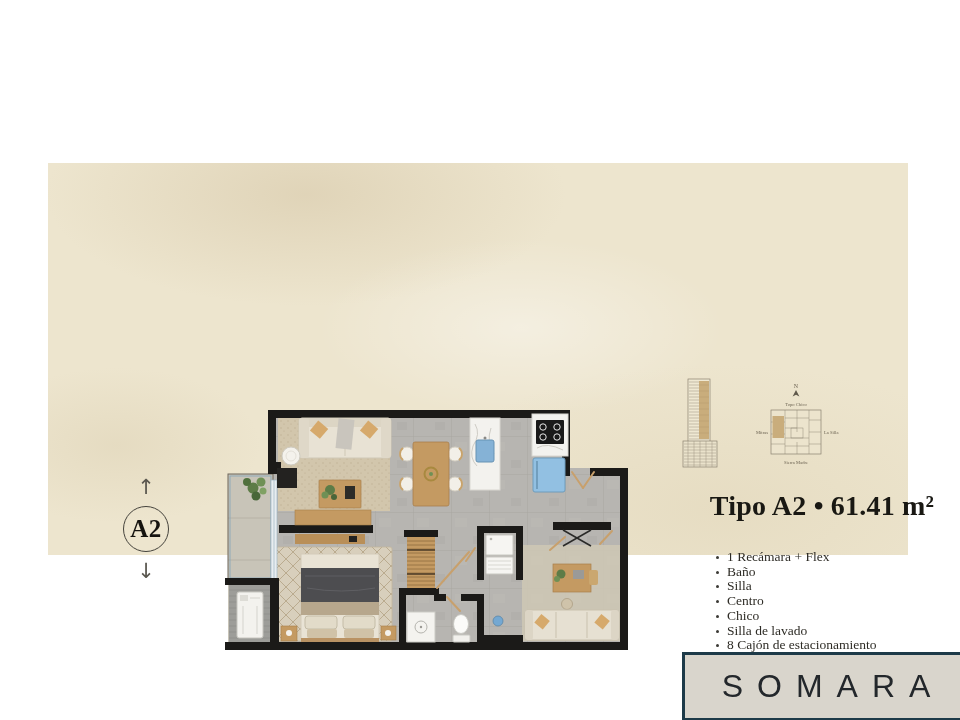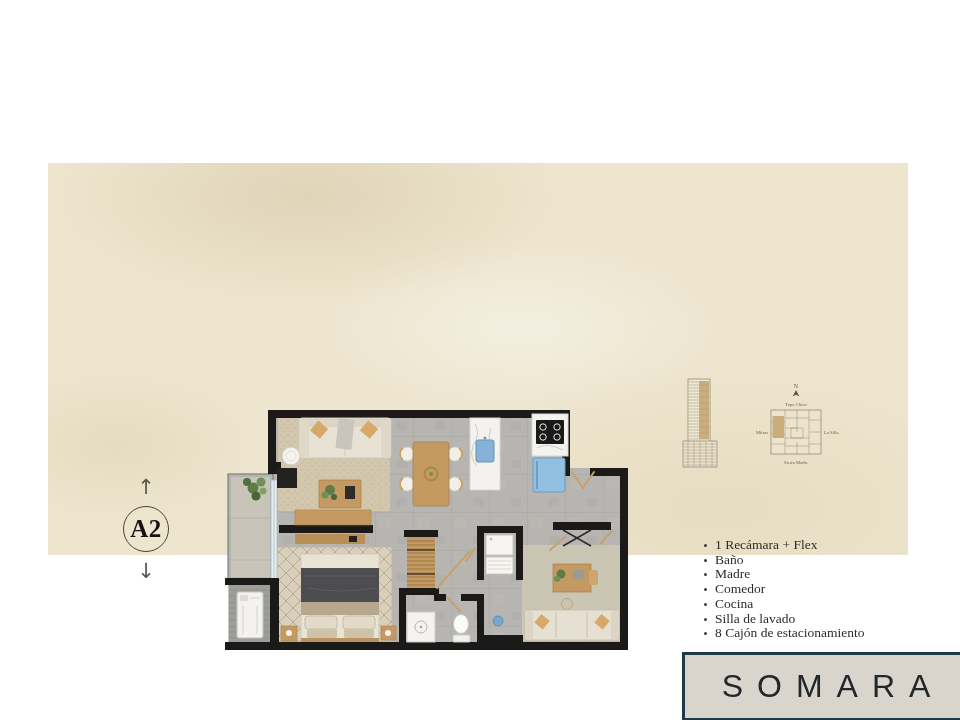--- a/index.html
+++ b/index.html
@@ -31,21 +31,21 @@
   
   .tower{position:absolute;left:632px;top:214px;width:42px;height:94px;}
   .keyplan{position:absolute;left:696px;top:216px;width:104px;height:96px;}
   .keyplan text{font-family:"Liberation Serif",serif;fill:#6e6554;}
   
   .title{
     position:absolute;left:638px;top:327px;width:272px;text-align:center;
     font-size:28px;font-weight:bold;color:#191813;letter-spacing:.2px;
   }
   .features{
-    position:absolute;left:652px;top:371px;margin:4px;padding:0;list-style:none;
+    position:absolute;left:652px;top:371px;margin:16px;padding:0;list-style:none;
     font-size:13.5px;color:#2e2c26;
   }
   .features li{display:flex;align-items:flex-start;line-height:14.7px;}
   .features .dot{width:3px;height:3px;border-radius:50%;background:#3b3a35;margin:6px 8px 0 0;flex:0 0 auto;}
   
   .brand{
     position:absolute;left:634px;top:489px;width:268px;height:63px;
     background:#d9d5cc;border:3px solid #1d3a48;box-shadow:0 2px 0 #1d3a48;
     display:flex;align-items:center;justify-content:center;
     font-family:"Liberation Sans",sans-serif;font-size:32px;color:#23272b;
@@ -309,40 +309,41 @@
           <path d="M41 31V75 M53 31V53 M53 63V75 M65 31V75 M27 43H41 M27 55H41 M27 65H41 M41 39H65 M41 49H53 M41 59H65 M41 67H65 M65 41H77 M65 53H77 M65 65H77"></path>
           <rect x="47" y="49" width="12" height="10"></rect>
         </g>
         <rect x="28.5" y="37" width="11.5" height="22" fill="#c9ad7c"></rect>
       </g>
       <text x="24" y="55" font-size="4.6" text-anchor="end">Mitras</text>
       <text x="80" y="55" font-size="4.6" text-anchor="start">La Silla</text>
       <text x="52" y="85" font-size="4.6" text-anchor="middle">Sierra Madre</text>
     </svg>
 
+    <div class="title">Tipo A2 • 61.41 m²</div>
     <ul class="features">
       <li>
           <span class="dot"></span>
           <span>1 Recámara + Flex</span>
         </li>
       <li>
           <span class="dot"></span>
           <span>Baño</span>
         </li>
       <li>
           <span class="dot"></span>
-          <span>Madre</span>
-        </li>
-      <li>
-          <span class="dot"></span>
-          <span>Comedor</span>
-        </li>
-      <li>
-          <span class="dot"></span>
-          <span>Cocina</span>
+          <span>Silla</span>
+        </li>
+      <li>
+          <span class="dot"></span>
+          <span>Centro</span>
+        </li>
+      <li>
+          <span class="dot"></span>
+          <span>Chico</span>
         </li>
       <li>
           <span class="dot"></span>
           <span>Silla de lavado</span>
         </li>
       <li>
           <span class="dot"></span>
           <span>8 Cajón de estacionamiento</span>
         </li>
     </ul>

